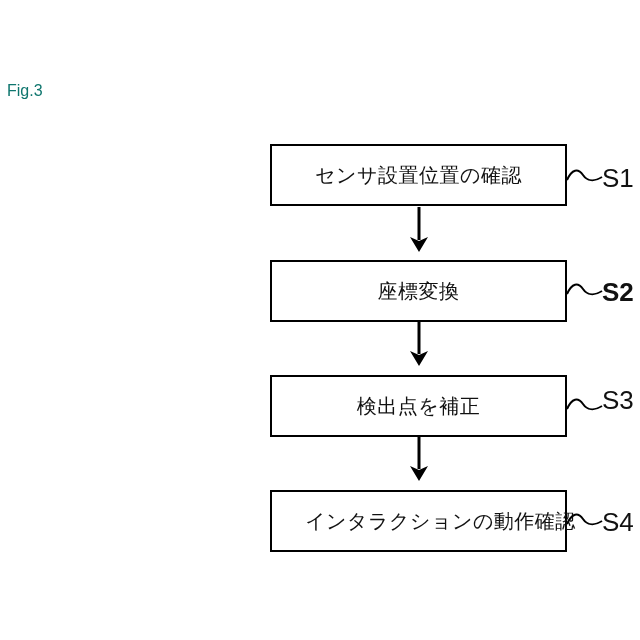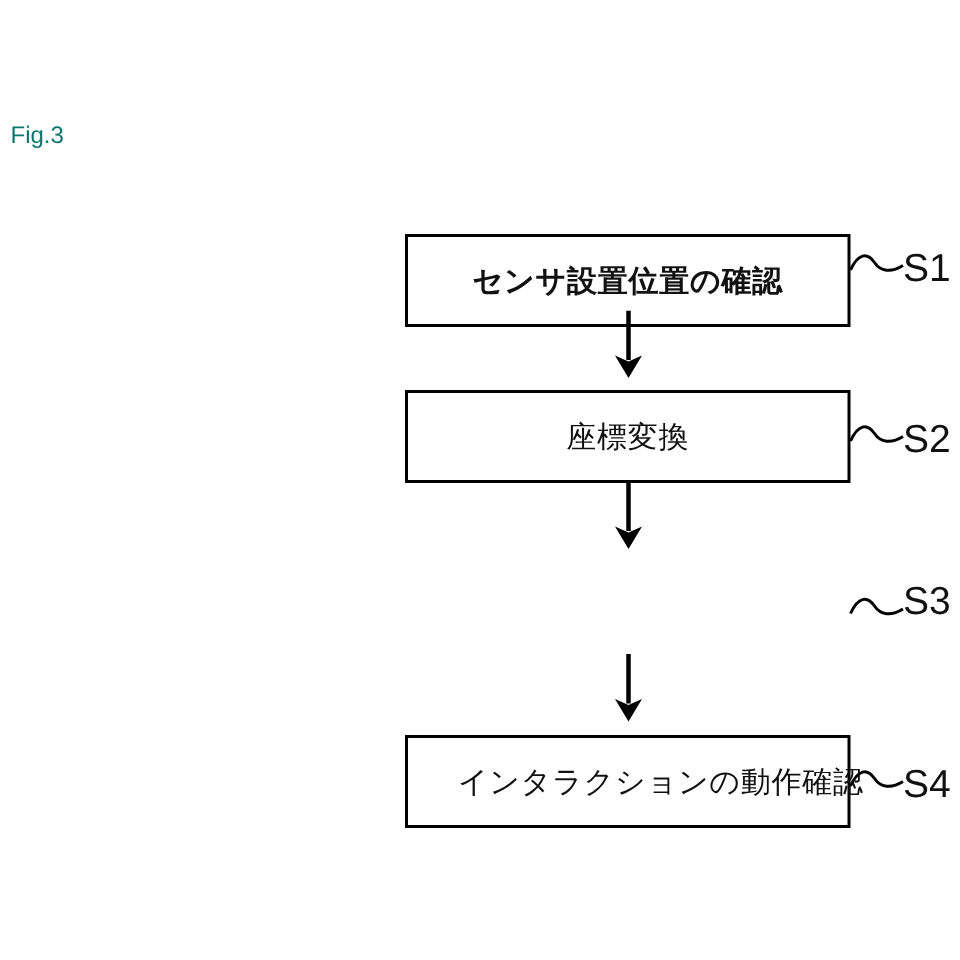--- a/index.html
+++ b/index.html
@@ -35,21 +35,21 @@
     display: flex;
     align-items: center;
     justify-content: center;
   }
   .step-box .step-text {
     font-size: 20px;
     letter-spacing: 0.5px;
     color: #111111;
     white-space: nowrap;
   }
-  .box1 { top: 156px; font-weight: bold; }
+  .box1 { top: 144px; }
   .box2 { top: 260px; text-align: center; }
   .box3 { top: 375px; }
   .box4 { top: 490px; padding-left: 44px; }
 
   .flow-arrow {
     position: absolute;
     left: 407px;
     width: 24px;
     height: 46px;
   }
@@ -70,21 +70,21 @@
 
   .step-id {
     position: absolute;
     left: 602px;
     font-size: 26px;
     line-height: 1;
     color: #111111;
     white-space: nowrap;
   }
   .sid1 { top: 165px; text-align: center; }
-  .sid2 { top: 279px; }
+  .sid2 { top: 279px; font-weight: bold; }
   .sid3 { top: 387px; }
   .sid4 { top: 509px; text-align: center; }
 </style>
 </head>
 <body>
 
 <div class="canvas">
 
   <div class="fig-label">Fig.3</div>
 
@@ -107,20 +107,23 @@
   <svg class="squiggle squig2" viewBox="0 0 37 24">
     <path d="M1,14 C6,3 12,2 17,9 C21,15 28,16 36,11" fill="none" stroke="#000000" stroke-width="2"></path>
   </svg>
   <div class="step-id sid2">S2</div>
 
   <svg class="flow-arrow arrow2" viewBox="0 0 24 46">
     <line x1="12" y1="0" x2="12" y2="33" stroke="#000000" stroke-width="3"></line>
     <polygon points="3,30 12,45 21,30 12,34" fill="#000000"></polygon>
   </svg>
 
+  <div class="step-box box3">
+    <span class="step-text">検出点を補正</span>
+  </div>
   <svg class="squiggle squig3" viewBox="0 0 37 24">
     <path d="M1,14 C6,3 12,2 17,9 C21,15 28,16 36,11" fill="none" stroke="#000000" stroke-width="2"></path>
   </svg>
   <div class="step-id sid3">S3</div>
 
   <svg class="flow-arrow arrow3" viewBox="0 0 24 46">
     <line x1="12" y1="0" x2="12" y2="33" stroke="#000000" stroke-width="3"></line>
     <polygon points="3,30 12,45 21,30 12,34" fill="#000000"></polygon>
   </svg>
 

